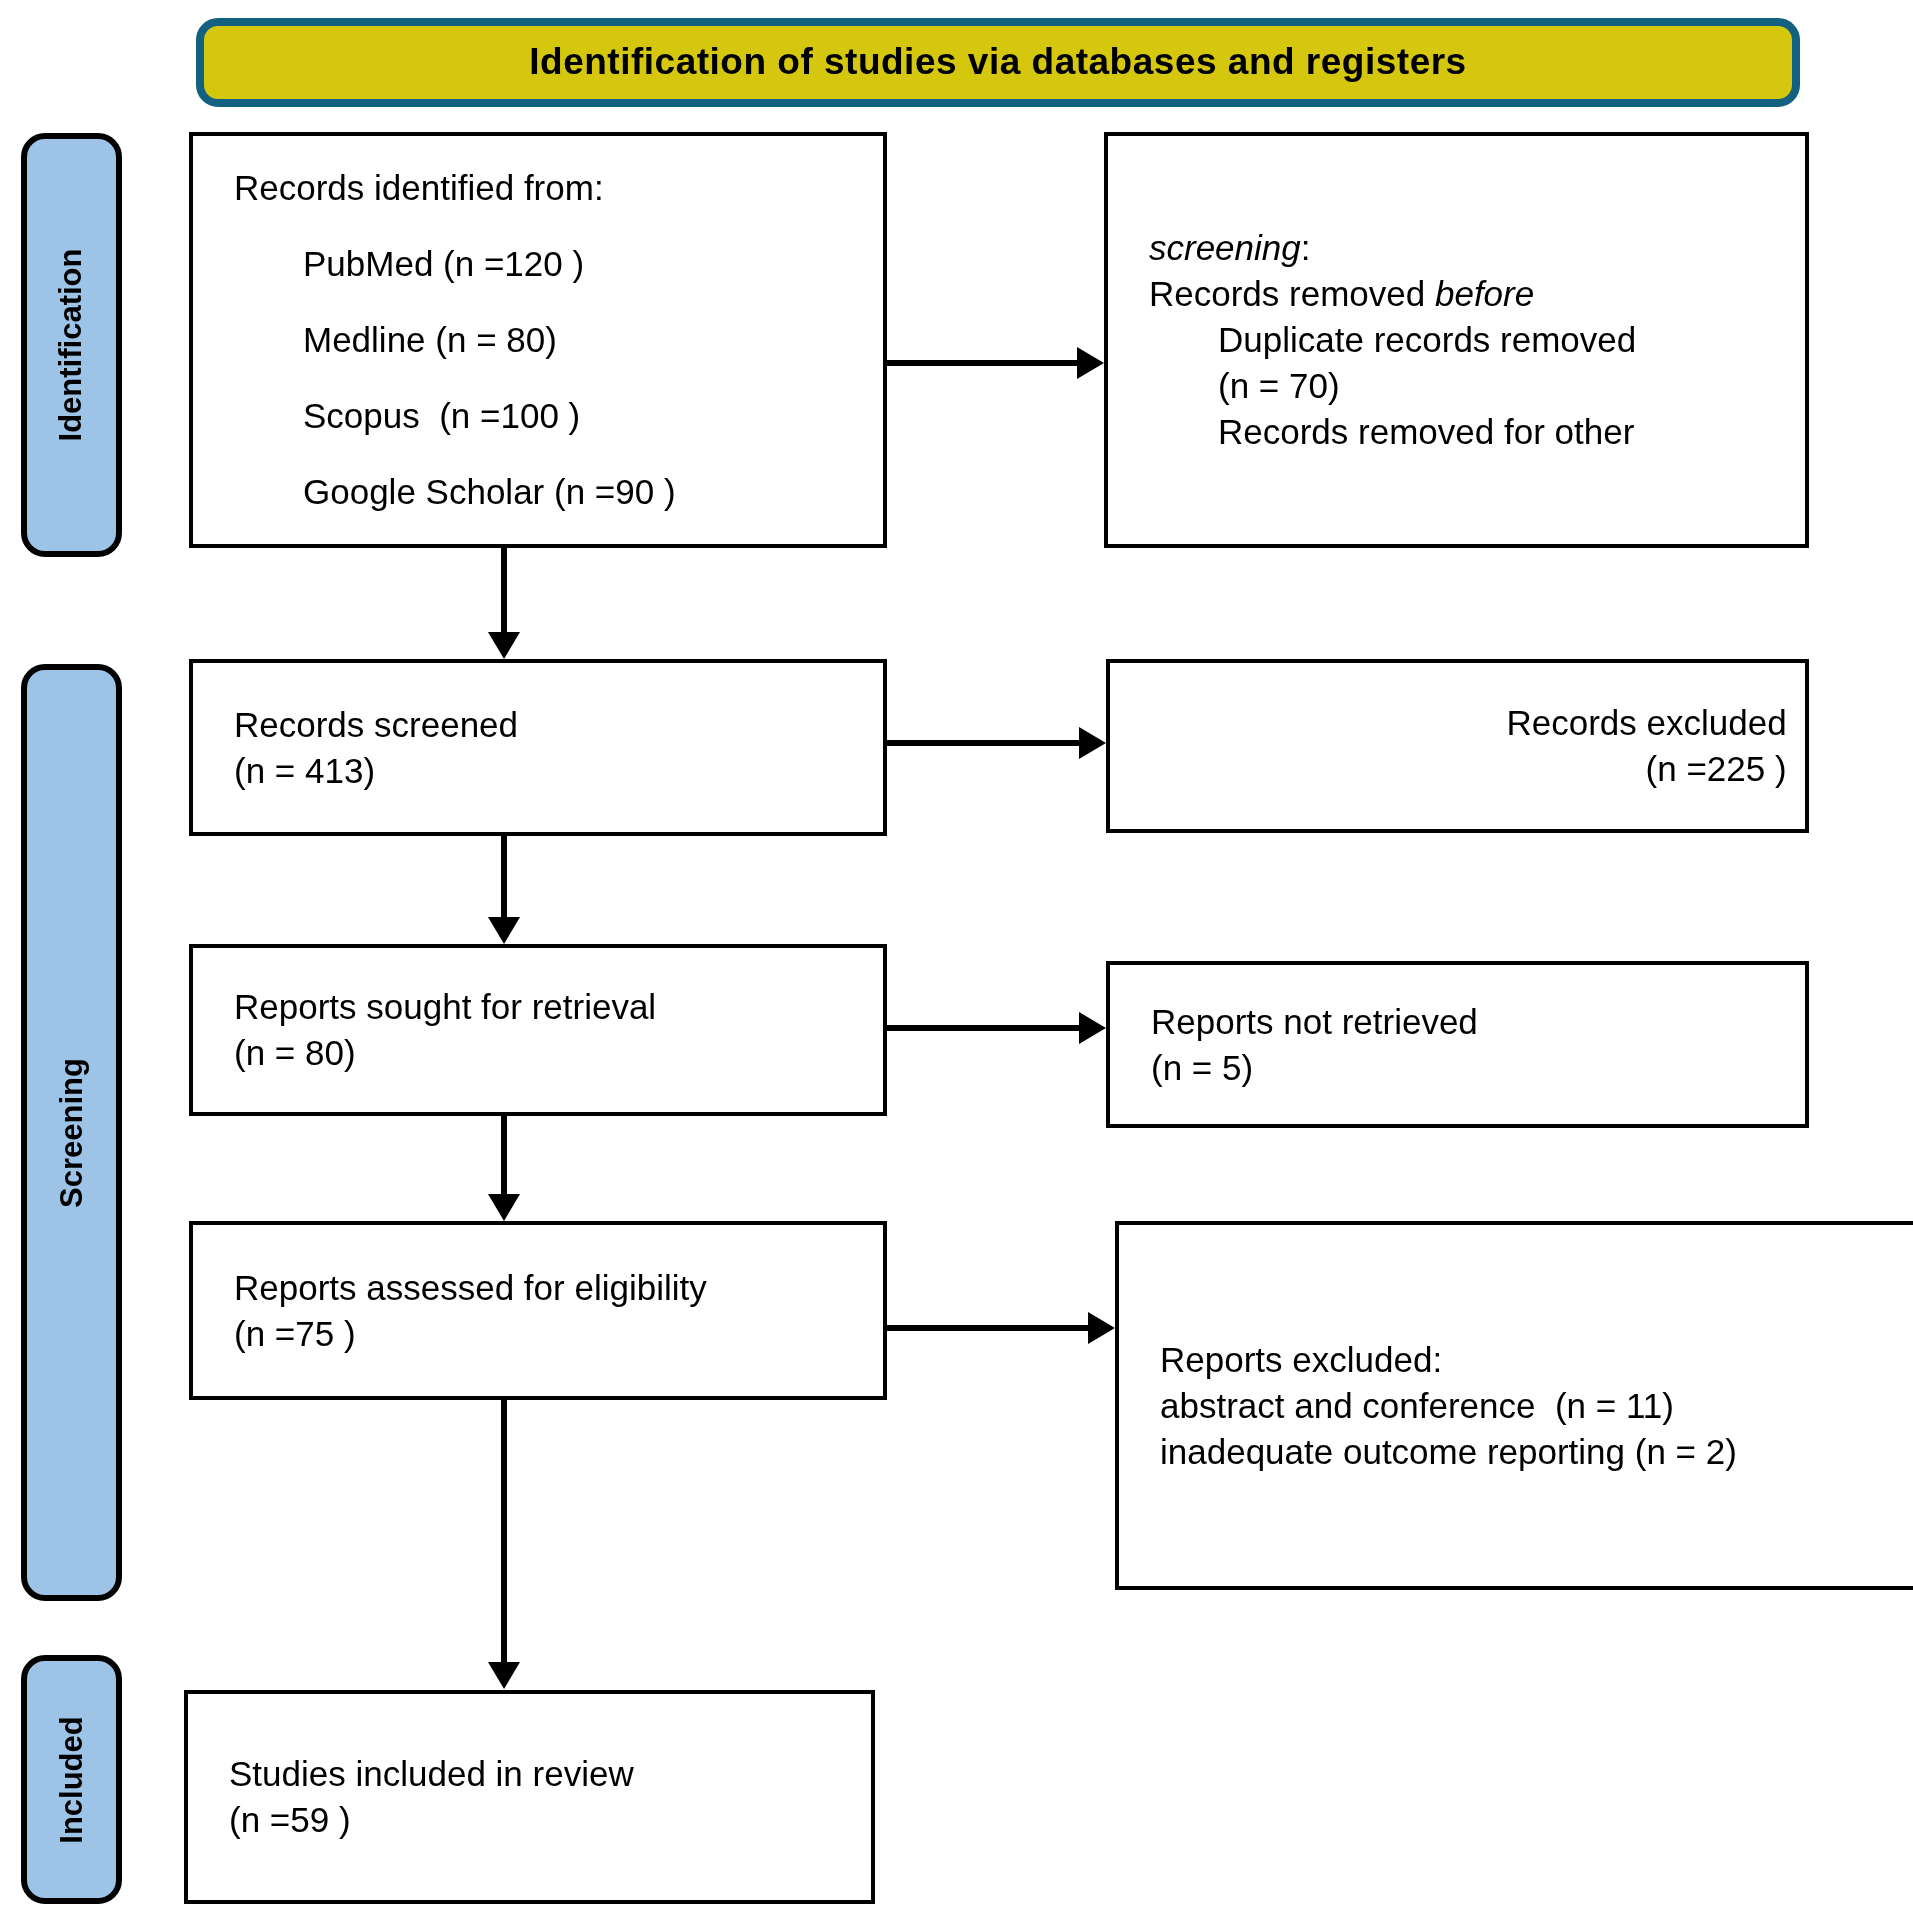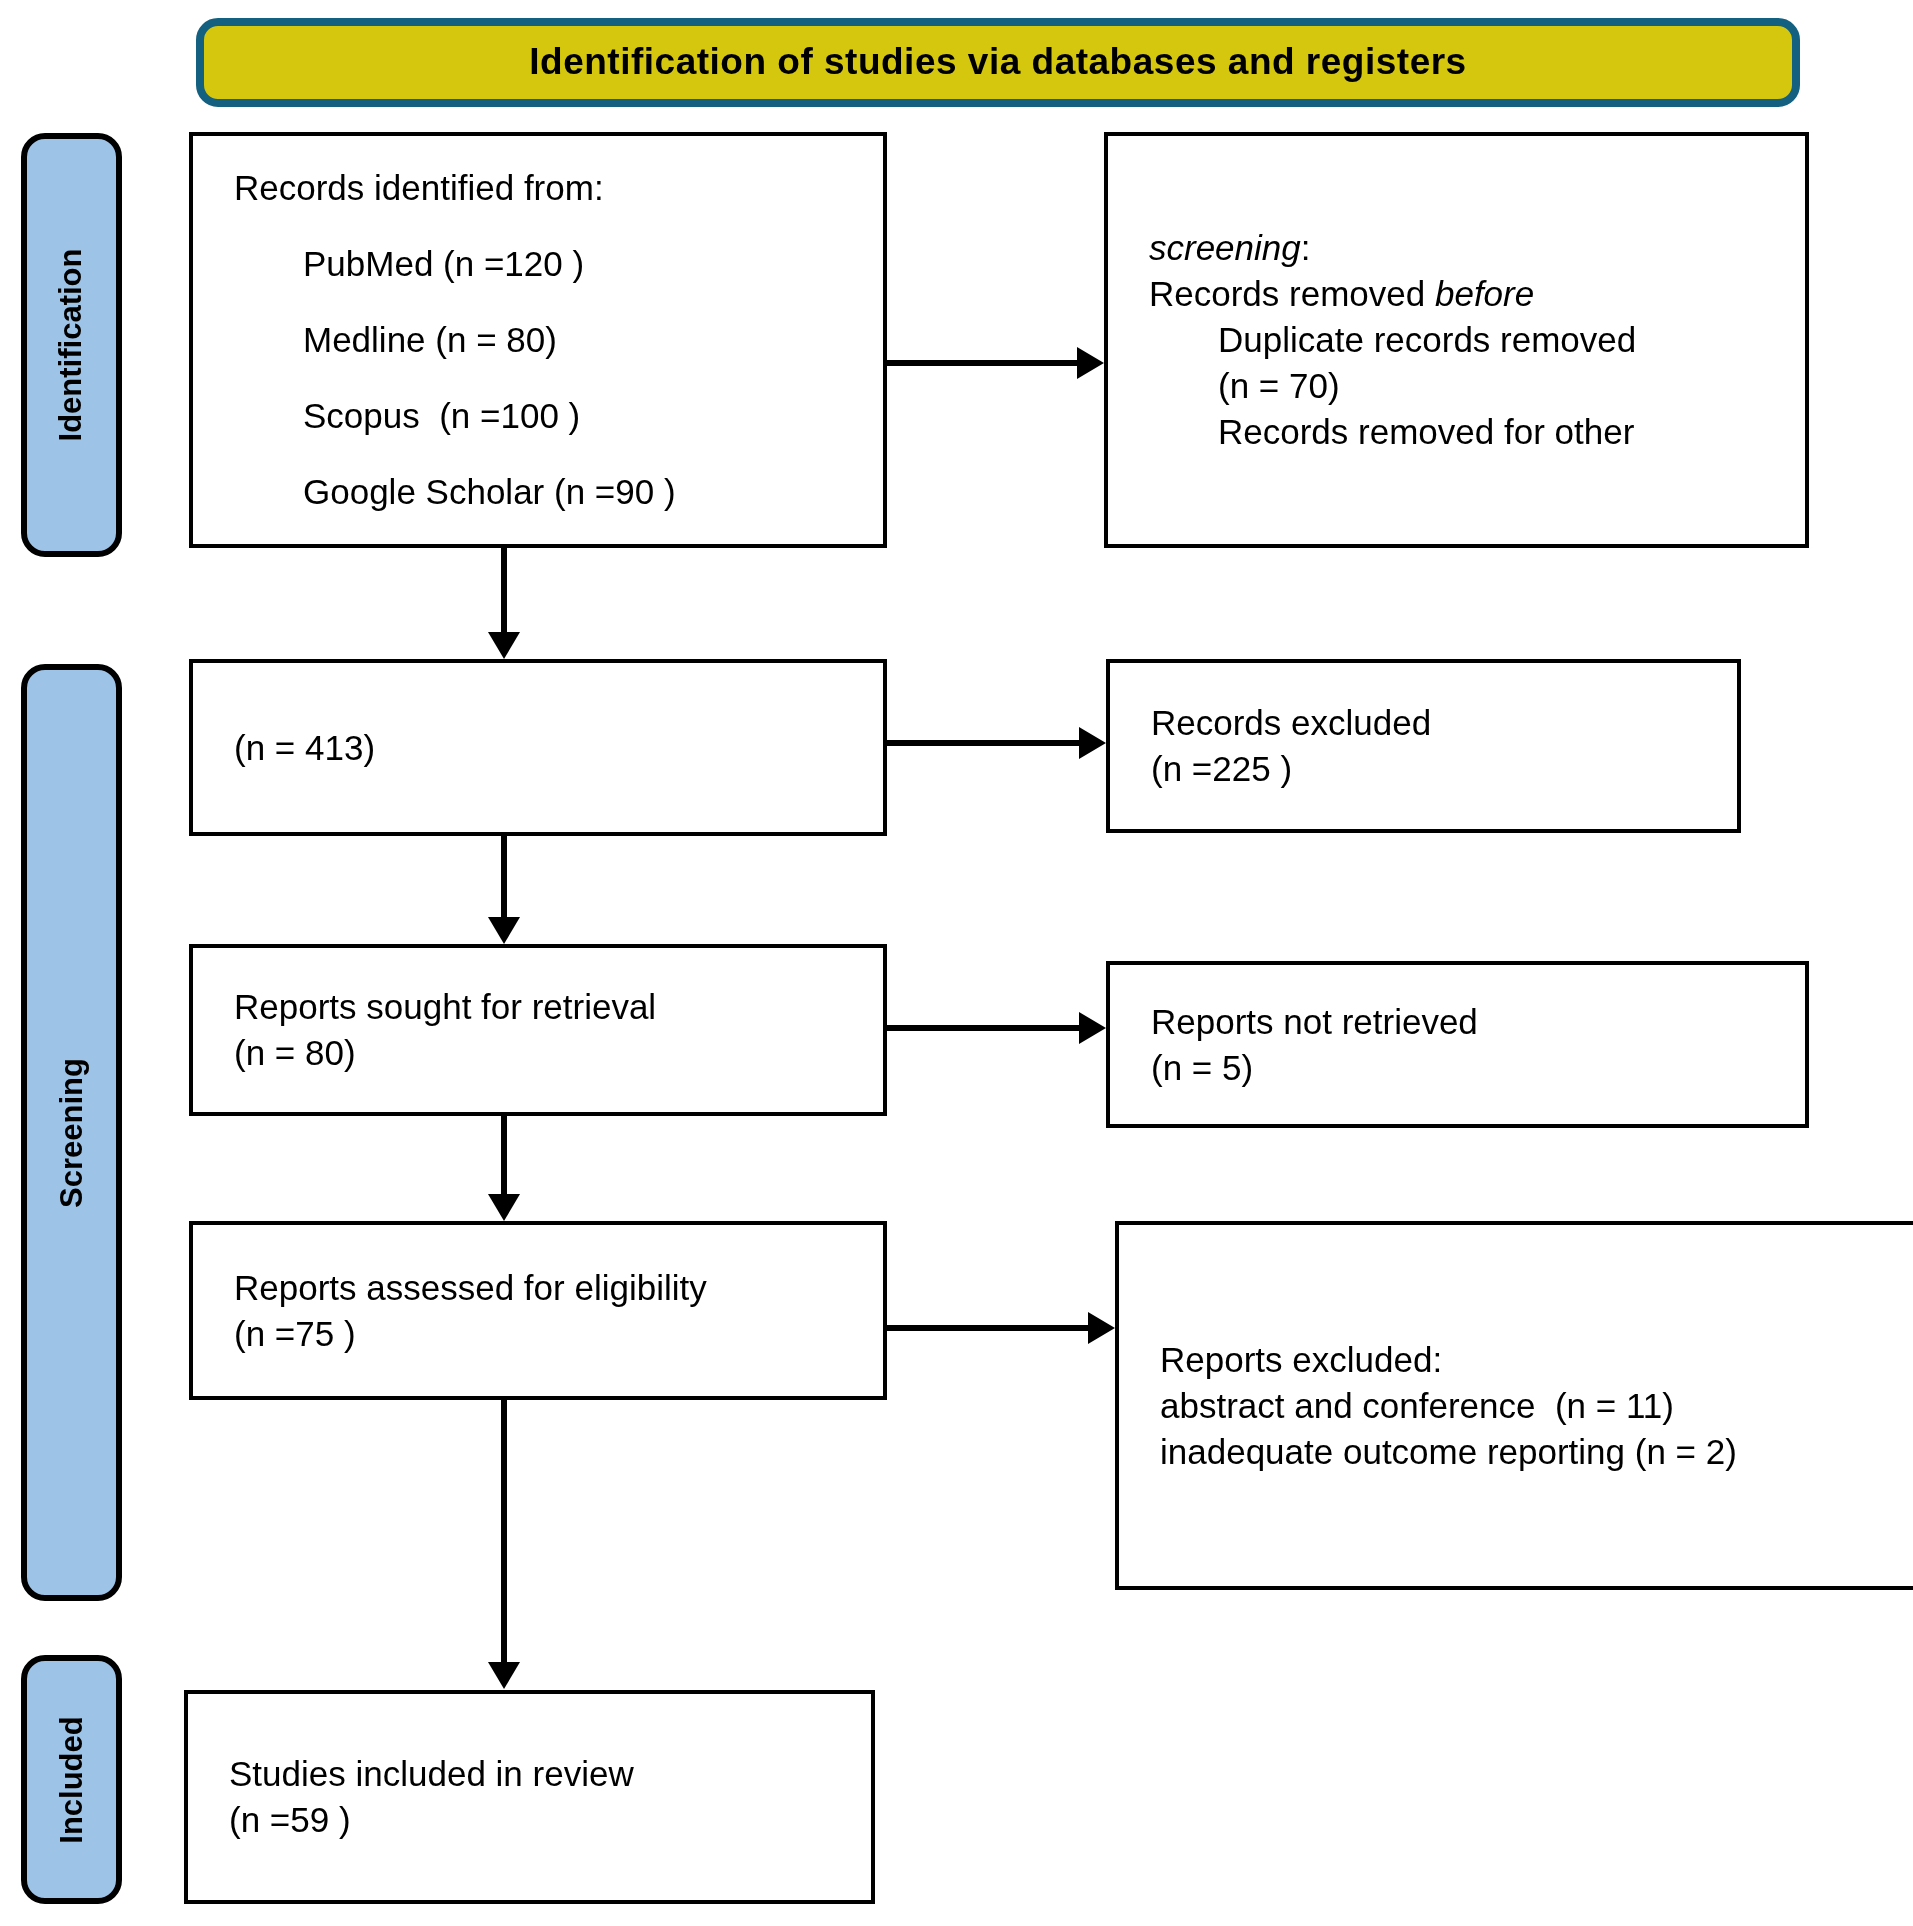--- a/index.html
+++ b/index.html
@@ -57,24 +57,25 @@
 
 <div class="abs box" style="left:1104px;top:132px;width:705px;height:416px;">
   <div class="line"><span class="italic">screening</span><span>:</span></div>
   <div class="line"><span>Records removed </span><span class="italic">before</span></div>
   <div class="line indent1">Duplicate records removed</div>
   <div class="line indent1">(n = 70)</div>
   <div class="line indent1">Records removed for other</div>
 </div>
 
 <div class="abs box" style="left:189px;top:659px;width:698px;height:177px;">
+  <div class="line">Records screened</div>
   <div class="line">(n = 413)</div>
 </div>
 
-<div class="abs box" style="left:1106px;top:659px;width:635px;height:174px;">
+<div class="abs box" style="left:1106px;top:659px;width:703px;height:174px;align-items:flex-end;">
   <div class="line">Records excluded</div>
   <div class="line">(n =225 )</div>
 </div>
 
 <div class="abs box" style="left:189px;top:944px;width:698px;height:172px;">
   <div class="line">Reports sought for retrieval</div>
   <div class="line">(n = 80)</div>
 </div>
 
 <div class="abs box" style="left:1106px;top:961px;width:703px;height:167px;">

